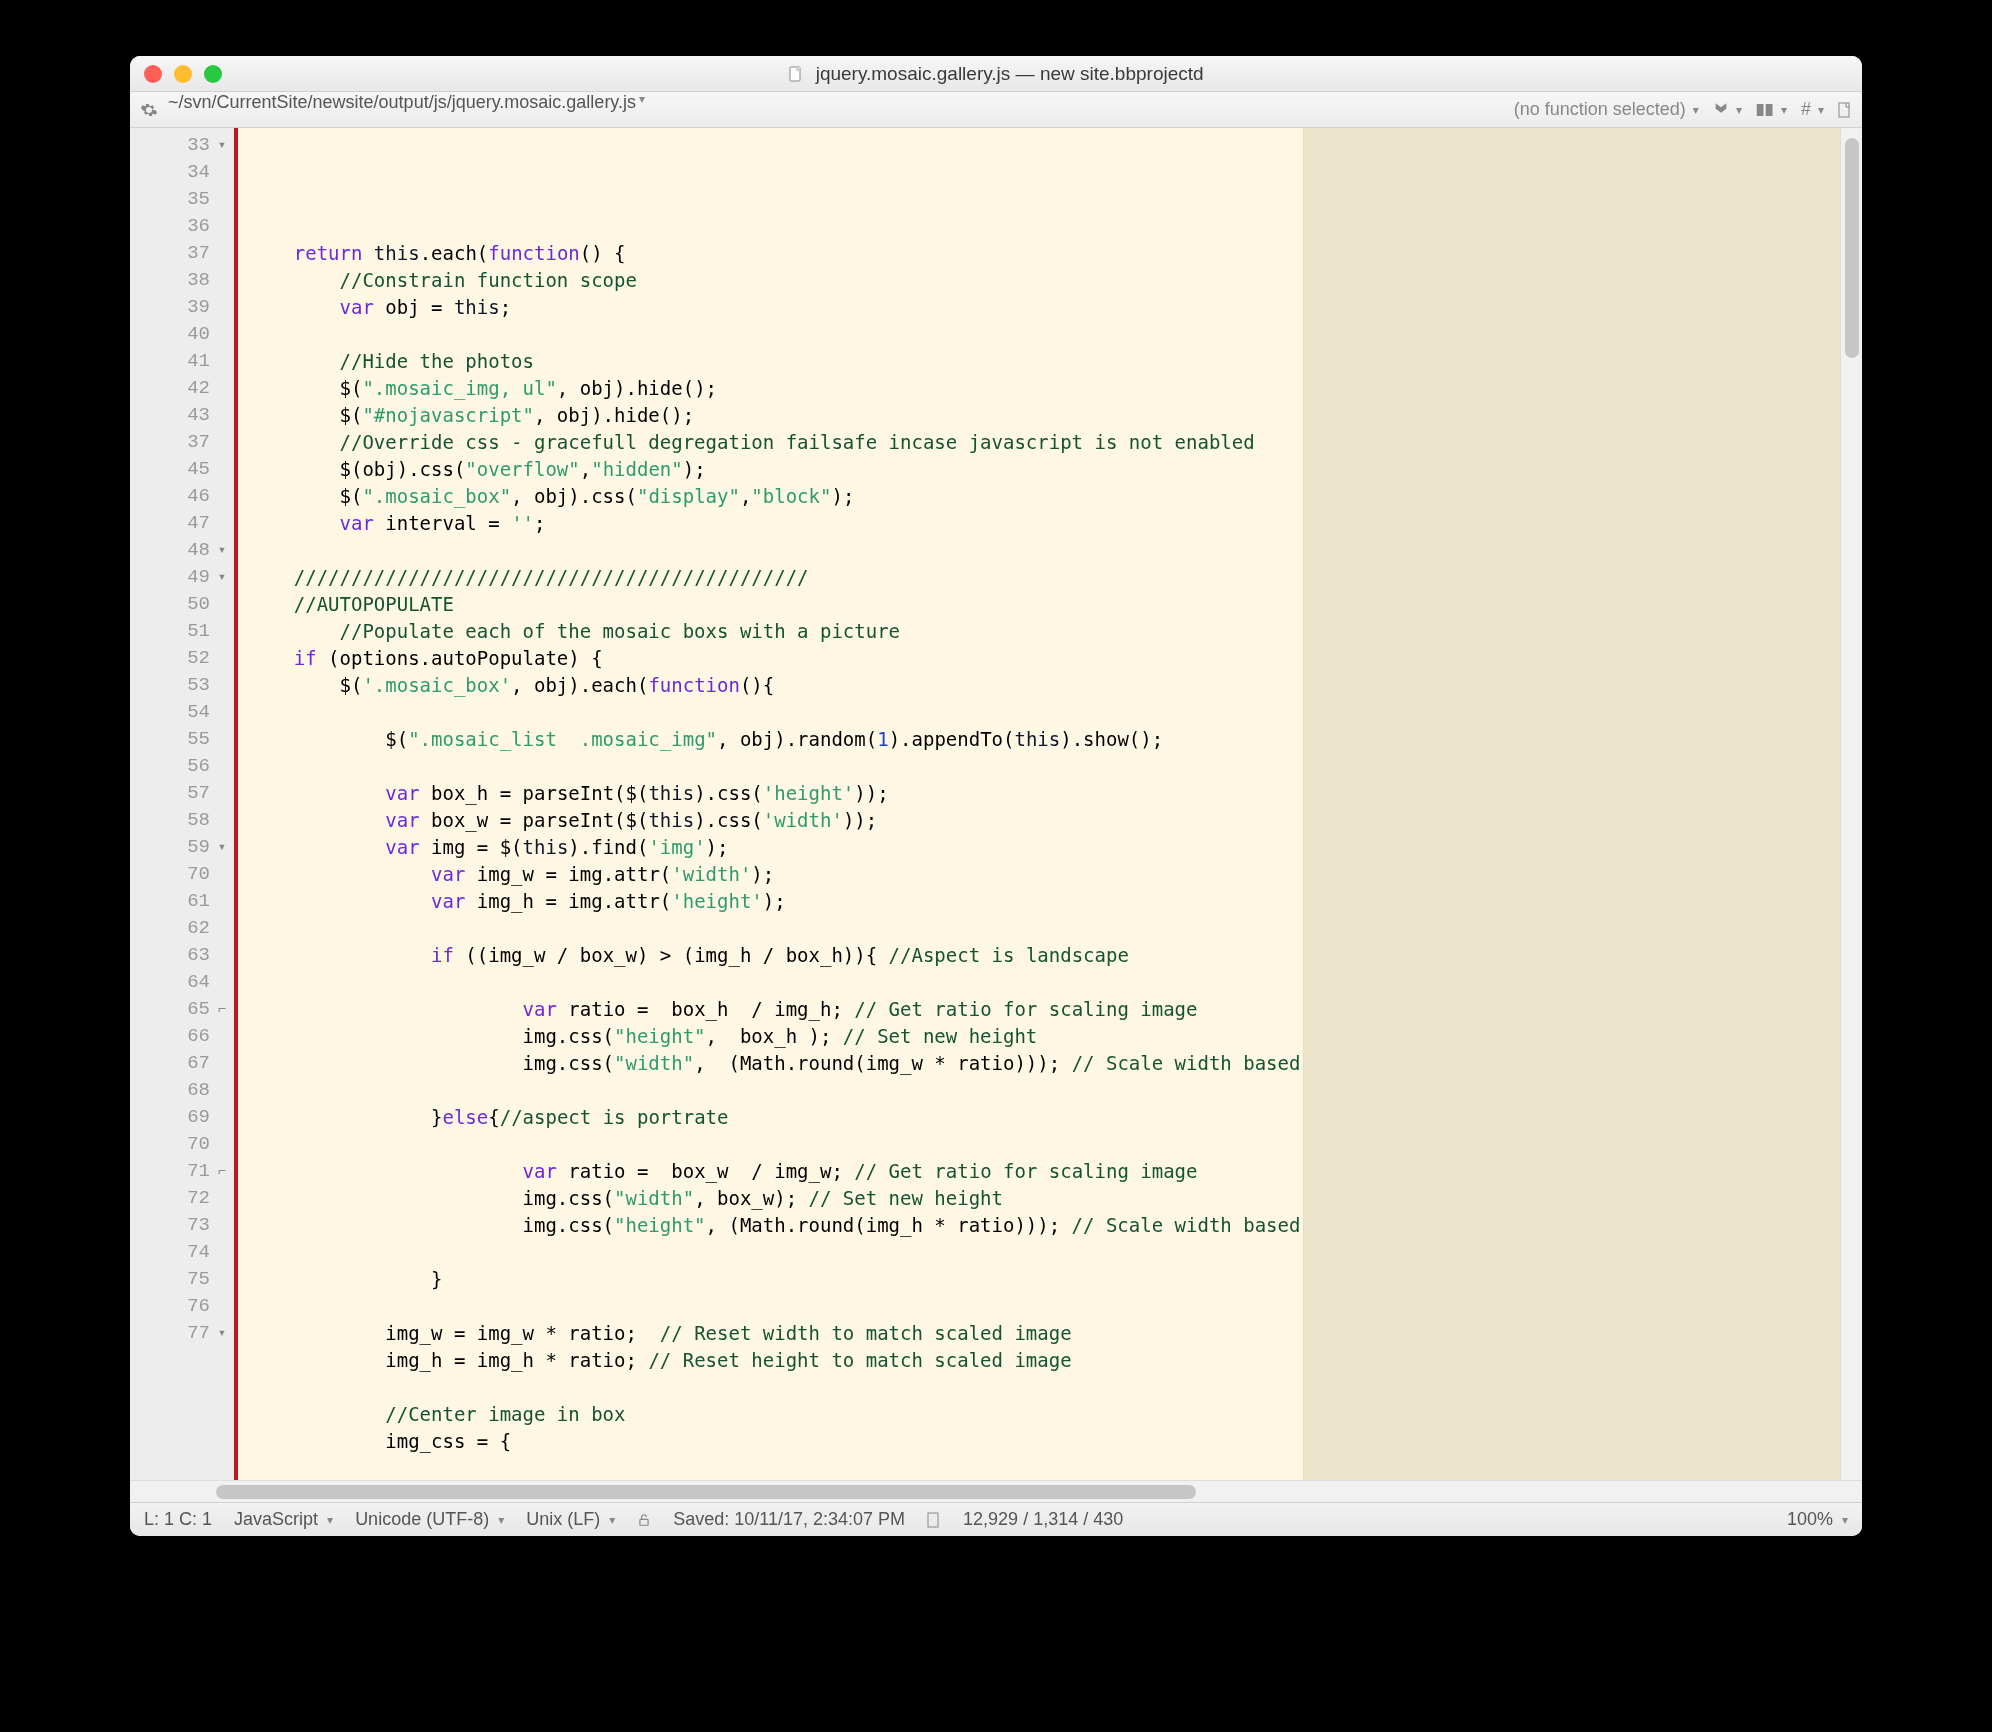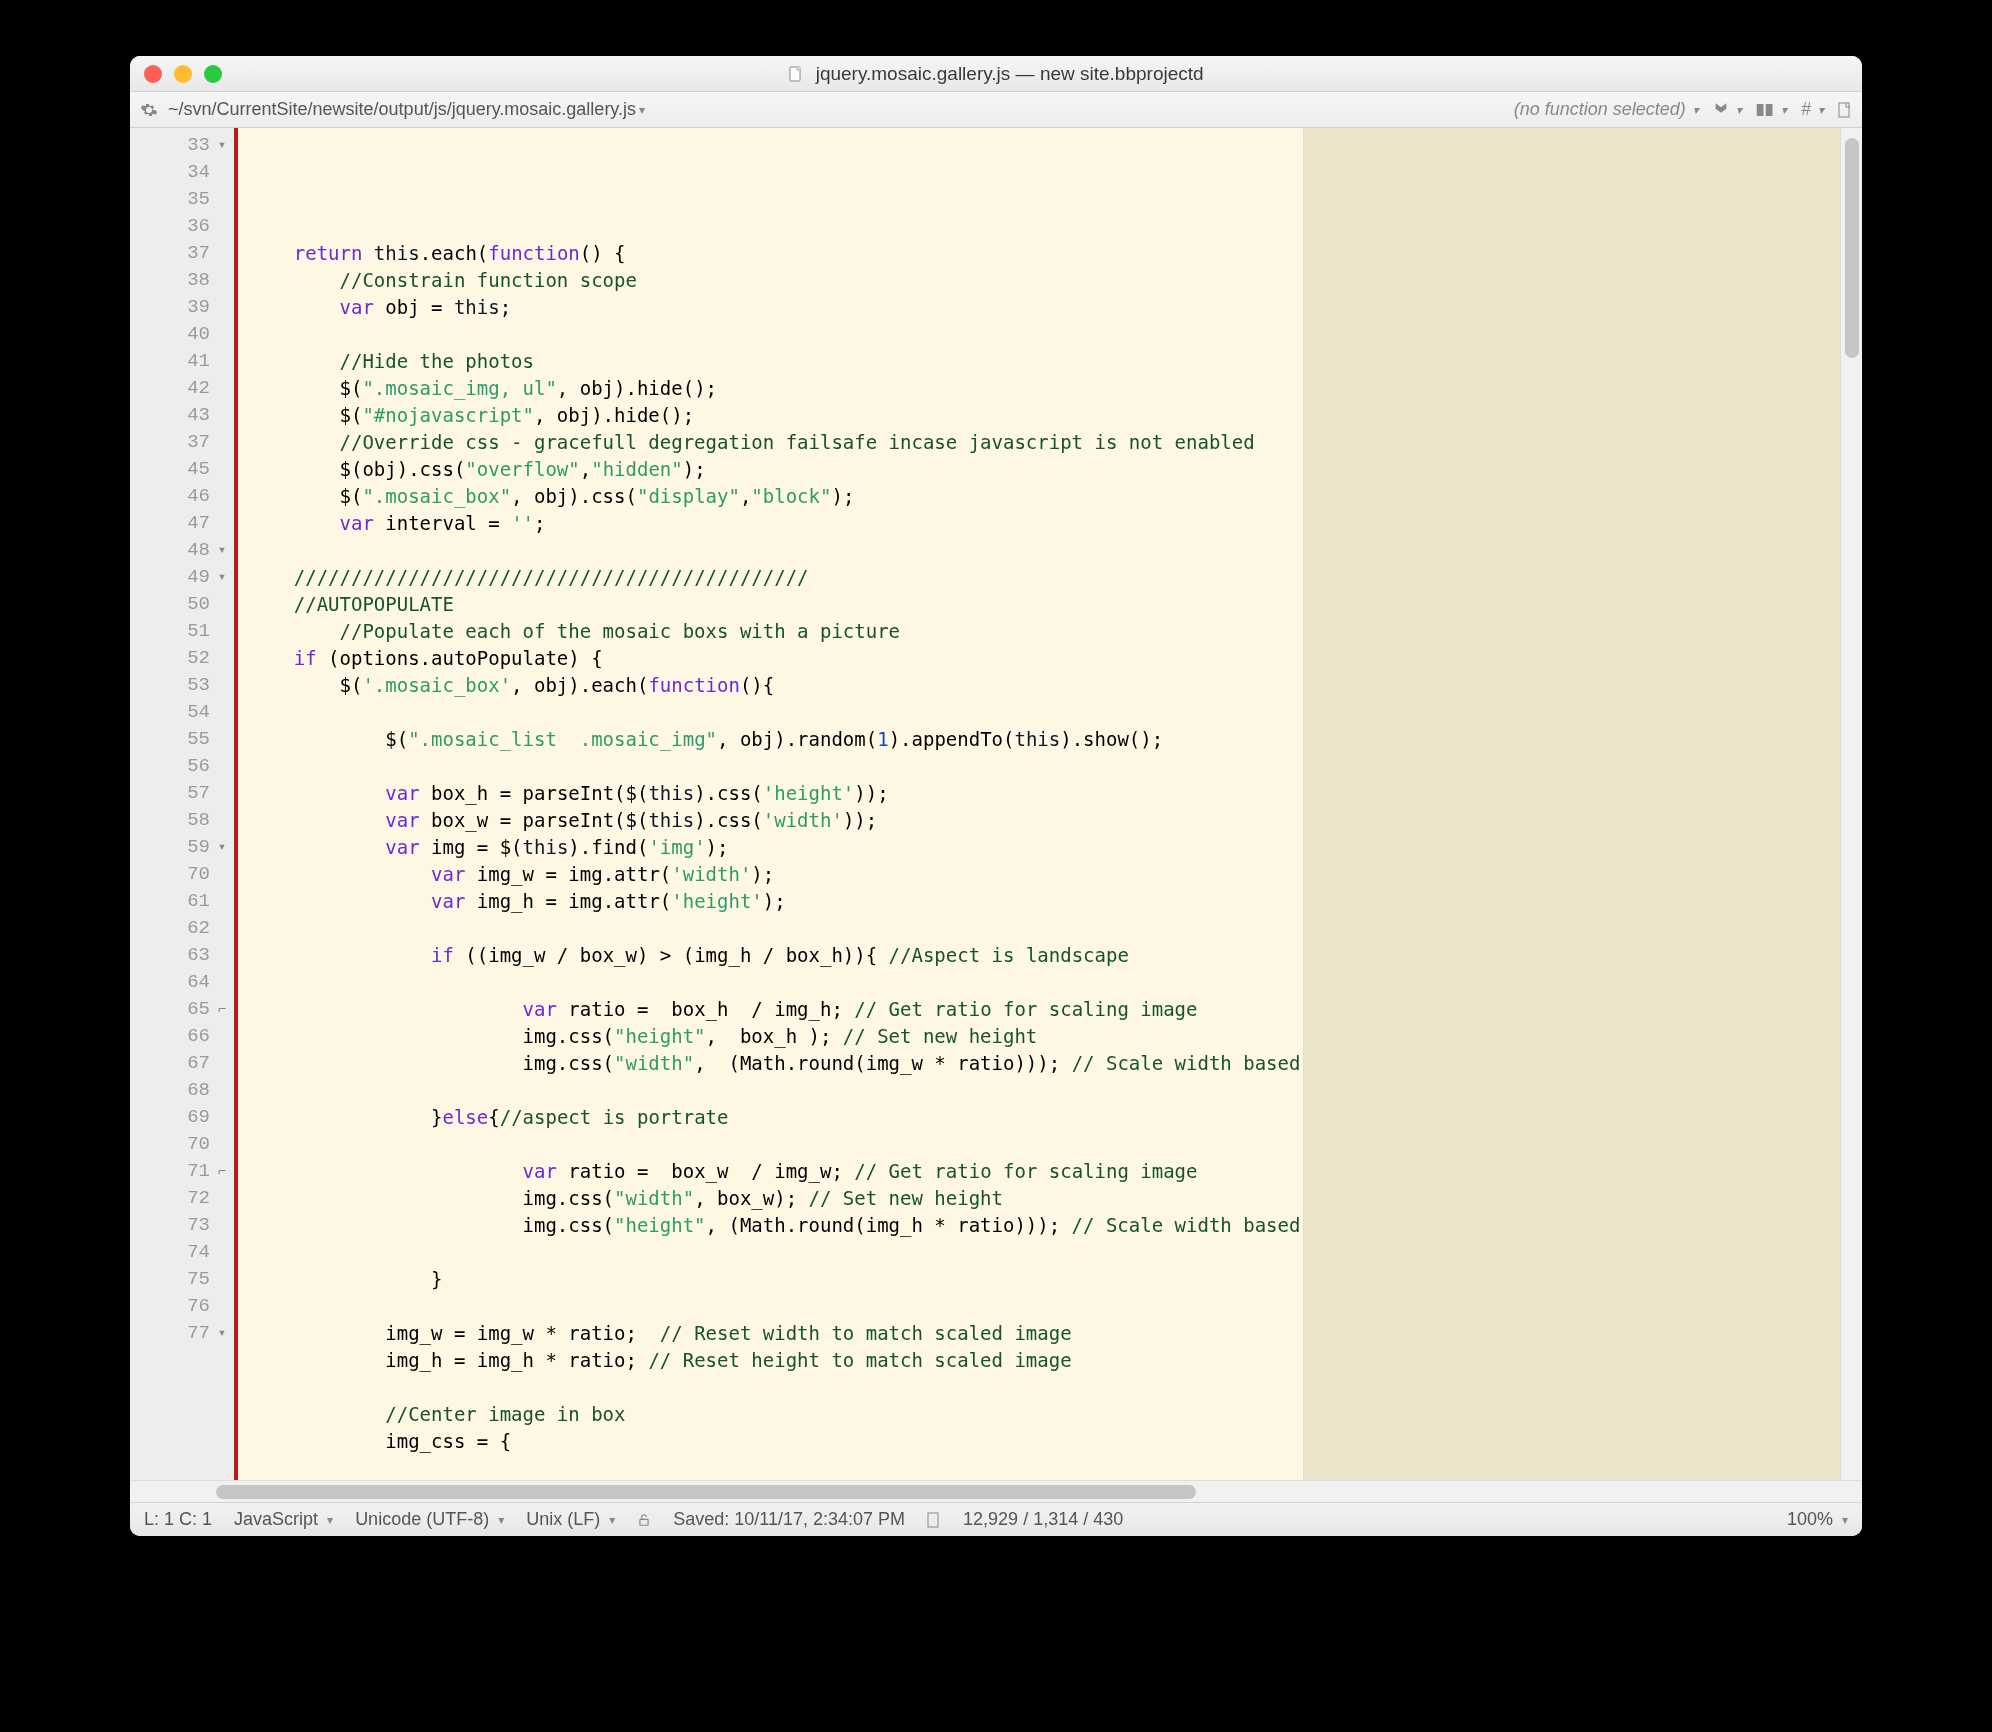--- a/index.html
+++ b/index.html
@@ -18,25 +18,25 @@
   }
   .traffic { display:flex; gap:12px; padding-left:14px; }
   .tl { width:18px; height:18px; border-radius:50%; }
   .tl.red{background:#ff5f57;} .tl.yellow{background:#febc2e;} .tl.green{background:#28c840;}
   .titlecenter { position:absolute; left:0; right:0; text-align:center; font-size:19px; color:#3a3a3a; pointer-events:none;}
   .titlecenter svg { vertical-align:-2px; margin-right:6px; }
   
   .pathbar {
     height:36px; background:linear-gradient(#f6f6f6,#ececec);
     border-bottom:1px solid #d0d0d0;
-    display:flex; align-items:center; padding:0 10px; font-size:18px; color:#555;
+    display:flex; padding:0 10px; font-size:18px; color:#555;
   }
   .gear { color:#888; margin-right:10px; display:flex; align-items:center;}
   .pathbar .spacer { flex:1; }
-  .pathbar .ctrl { margin-left:14px; color:#888; display:flex; align-items:center; gap:4px;font-style:italic;}
+  .pathbar .ctrl { margin-left:14px; color:#888; display:flex; align-items:center; gap:4px;}
   .tri-down { display:inline-block; margin-left:3px; font-size:12px; color:#888;}
   
   .editor { flex:1; display:flex; background:#fdf7e3; overflow:hidden; position:relative;}
   .gutter {
     width:108px; background:#ededed; border-right:4px solid #b91c1c;
     padding-top:4px; font-family:Liberation Mono, monospace; font-size:19px; color:#9a9a9a;
     text-align:right;
   }
   .gutter .ln { height:27px; line-height:27px; padding-right:24px; position:relative;}
   .gutter .ln .fold { position:absolute; right:4px; top:0; width:16px; text-align:center; color:#888; font-size:14px;}

